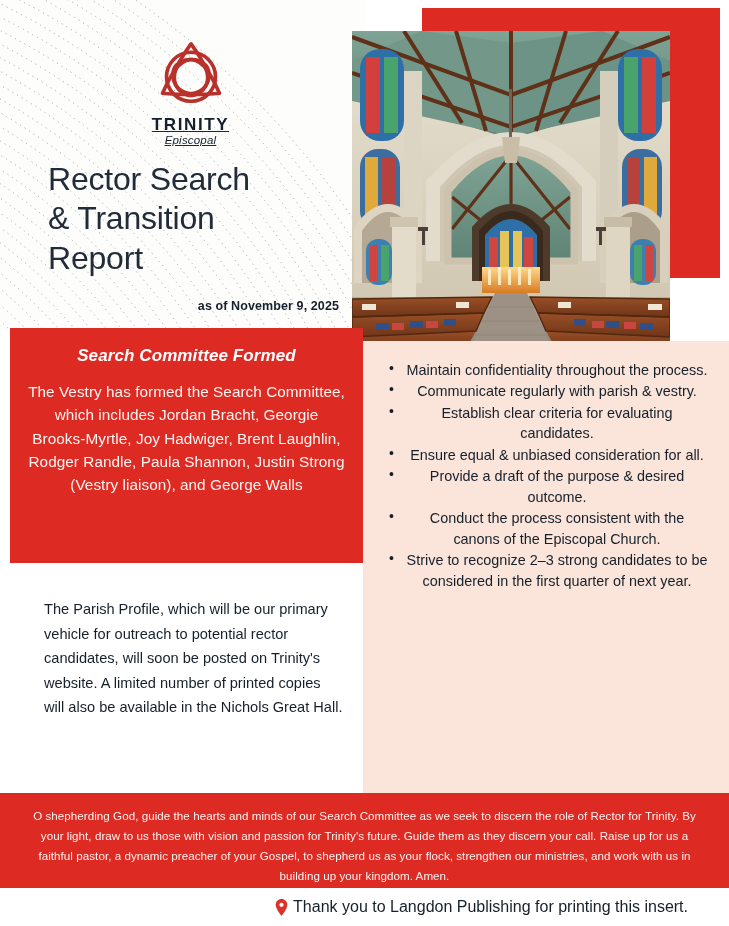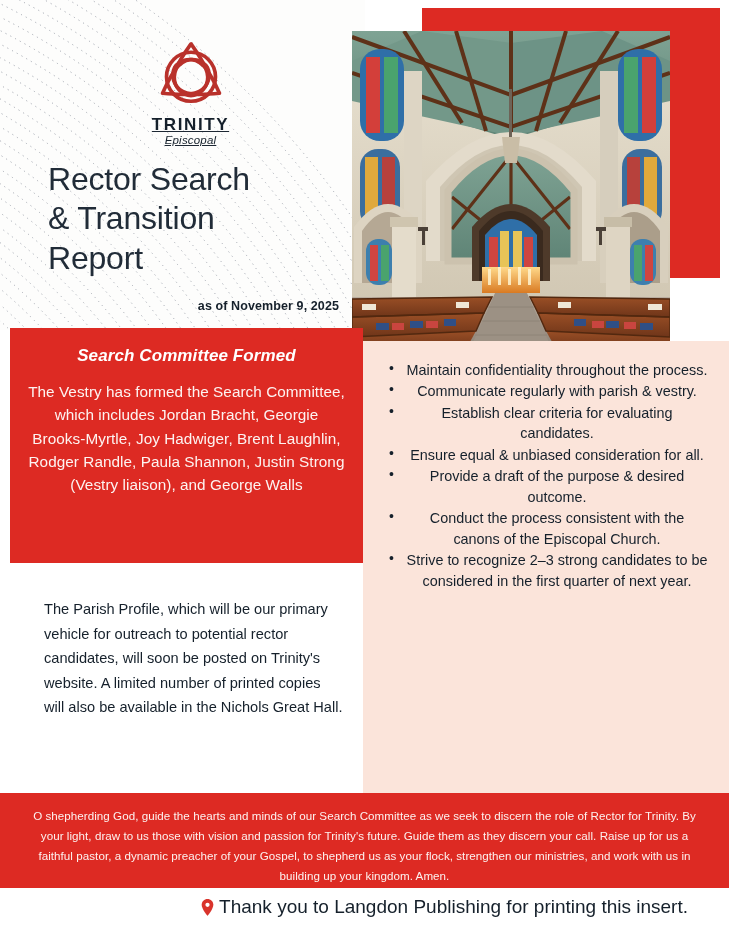--- a/index.html
+++ b/index.html
@@ -203,21 +203,21 @@
     width: 729px; height: 38px;
     background: #ffffff;
     display: flex;
     align-items: center;
     justify-content: flex-end;
     padding-right: 41px;
     box-sizing: border-box;
   }
   .footer-pin { margin-right: 5px; display:flex; align-items:center; }
   .footer-text {
-    font-size: 19px;
+    font-size: 16px;
     color: #15202b;
   }
 </style>
 </head>
 <body>
 
 <div class="page">
 
   <div class="header">
 

